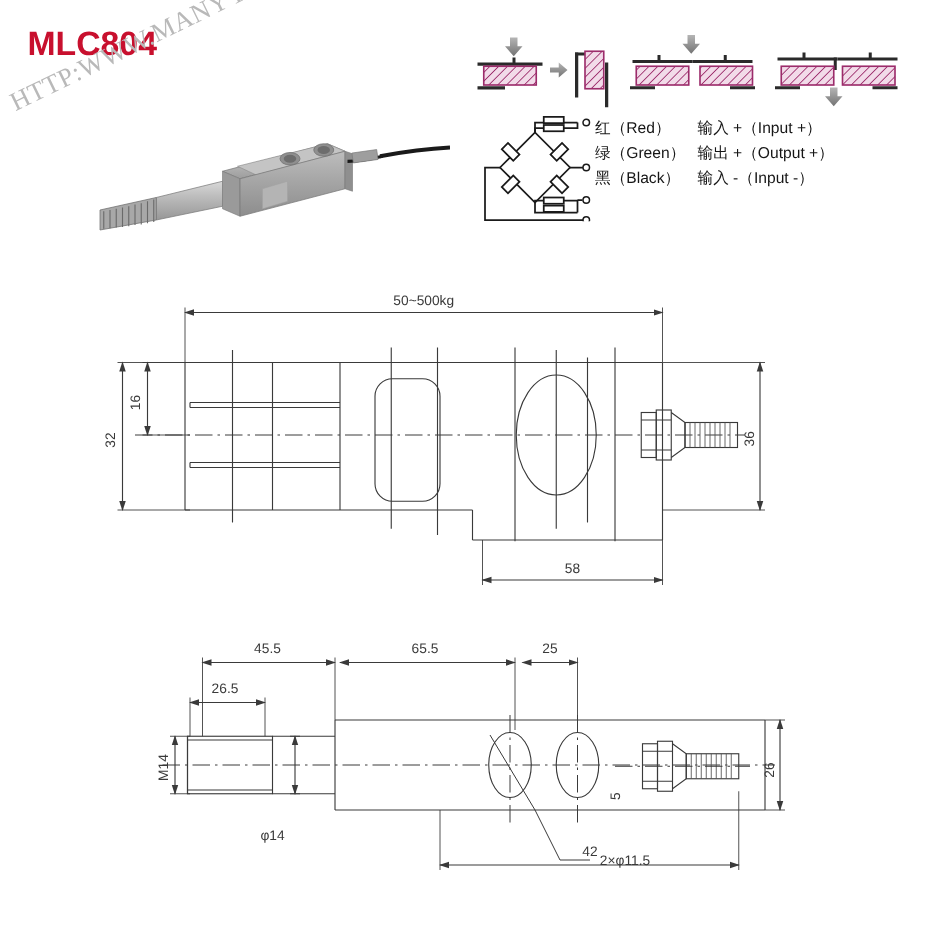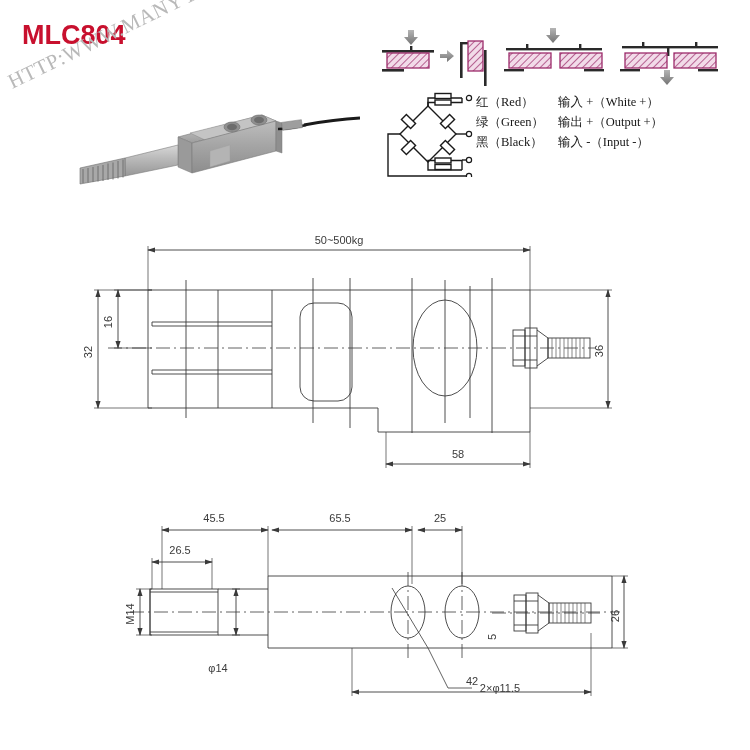--- a/index.html
+++ b/index.html
@@ -73,21 +73,21 @@
     top: 0px;
     width: 100px;
     height: 85px;
   }
   #wire-legend {
     left: 98px;
     top: 0px;
     width: 270px;
     font-size: 12.5px;
     color: #161616;
-    font-family: Liberation Serif, serif;
+    font-family: Liberation Sans, sans-serif;
   }
   .legend-row {
     display: flex;
     align-items: center;
     height: 20px;
     line-height: 20px;
     white-space: nowrap;
   }
   .lg-color { width: 82px; display: inline-block; }
   .lg-func  { display: inline-block; }
@@ -279,21 +279,21 @@
         </g>
         <g fill="none" stroke="#1a1a1a" stroke-width="1.4">
           <path d="M84,68 L88,68"></path>
         </g>
       </svg>
     </div>
 
     <div class="abs" id="wire-legend">
       <div class="legend-row">
         <span class="lg-color">红（Red）</span>
-        <span class="lg-func">输入 +（White  +）</span>
+        <span class="lg-func">输入 +（Input  +）</span>
       </div>
       <div class="legend-row">
         <span class="lg-color">绿（Green）</span>
         <span class="lg-func">输出 +（Output +）</span>
       </div>
       <div class="legend-row">
         <span class="lg-color">黑（Black）</span>
         <span class="lg-func">输入 -（Input  -）</span>
       </div>
     </div>

